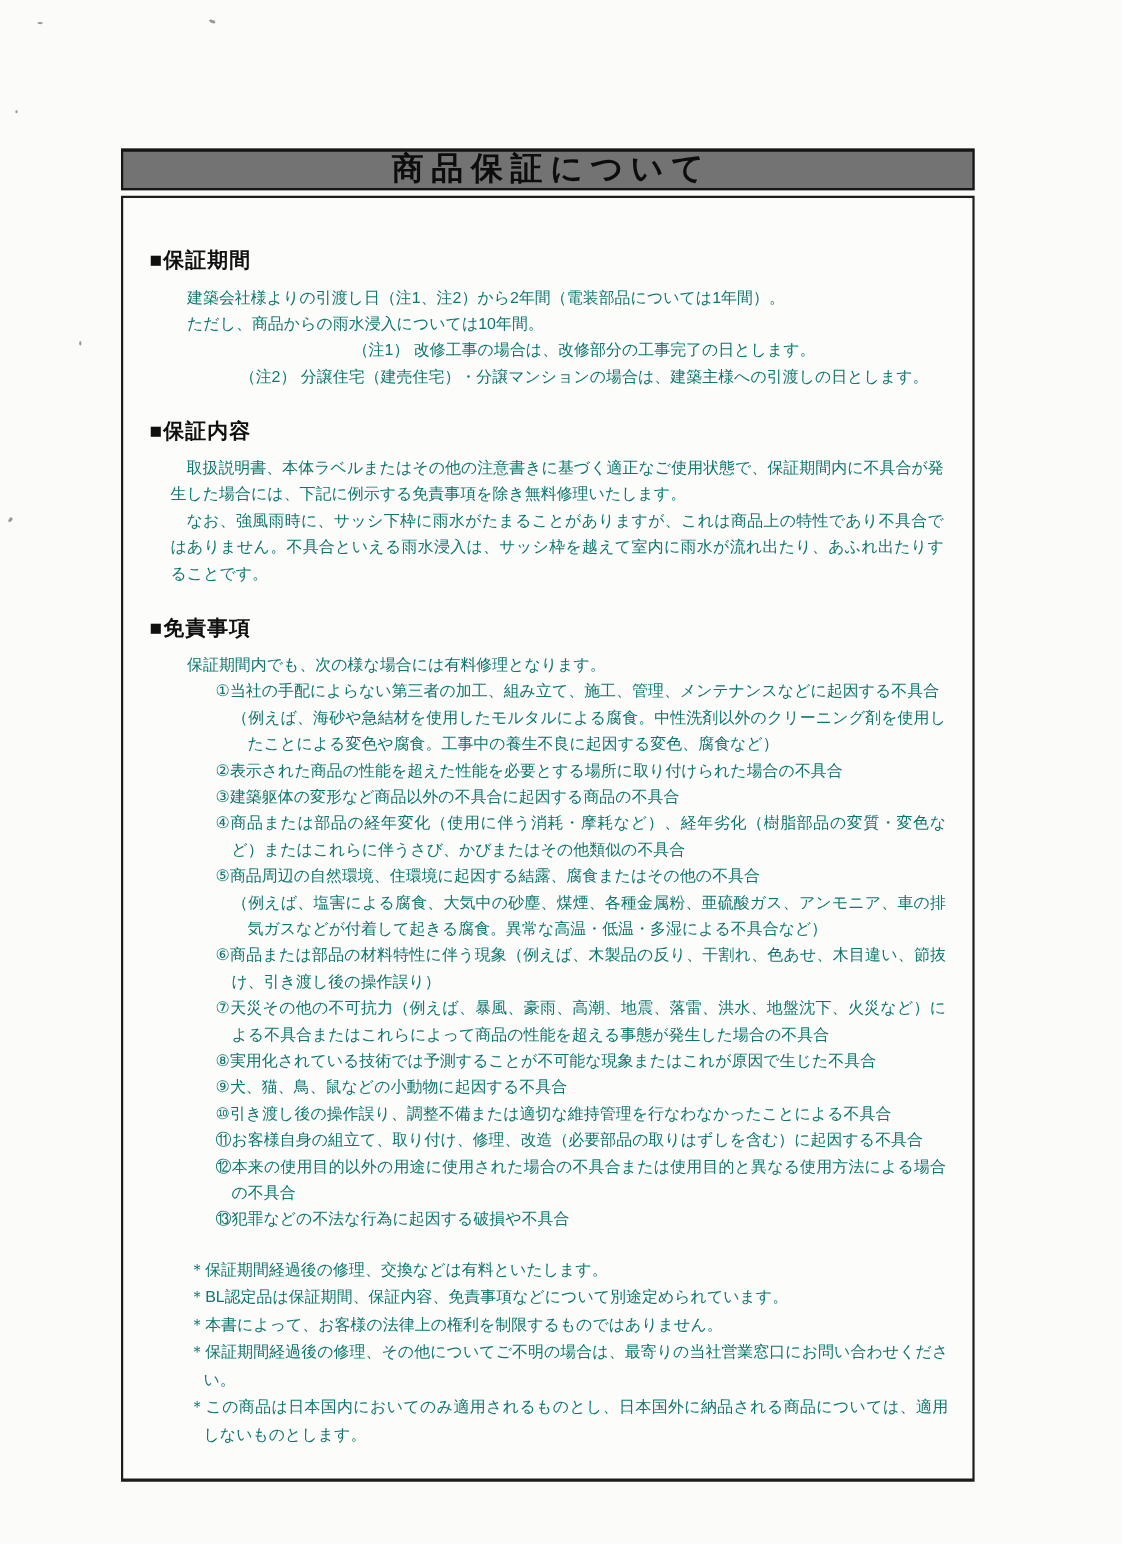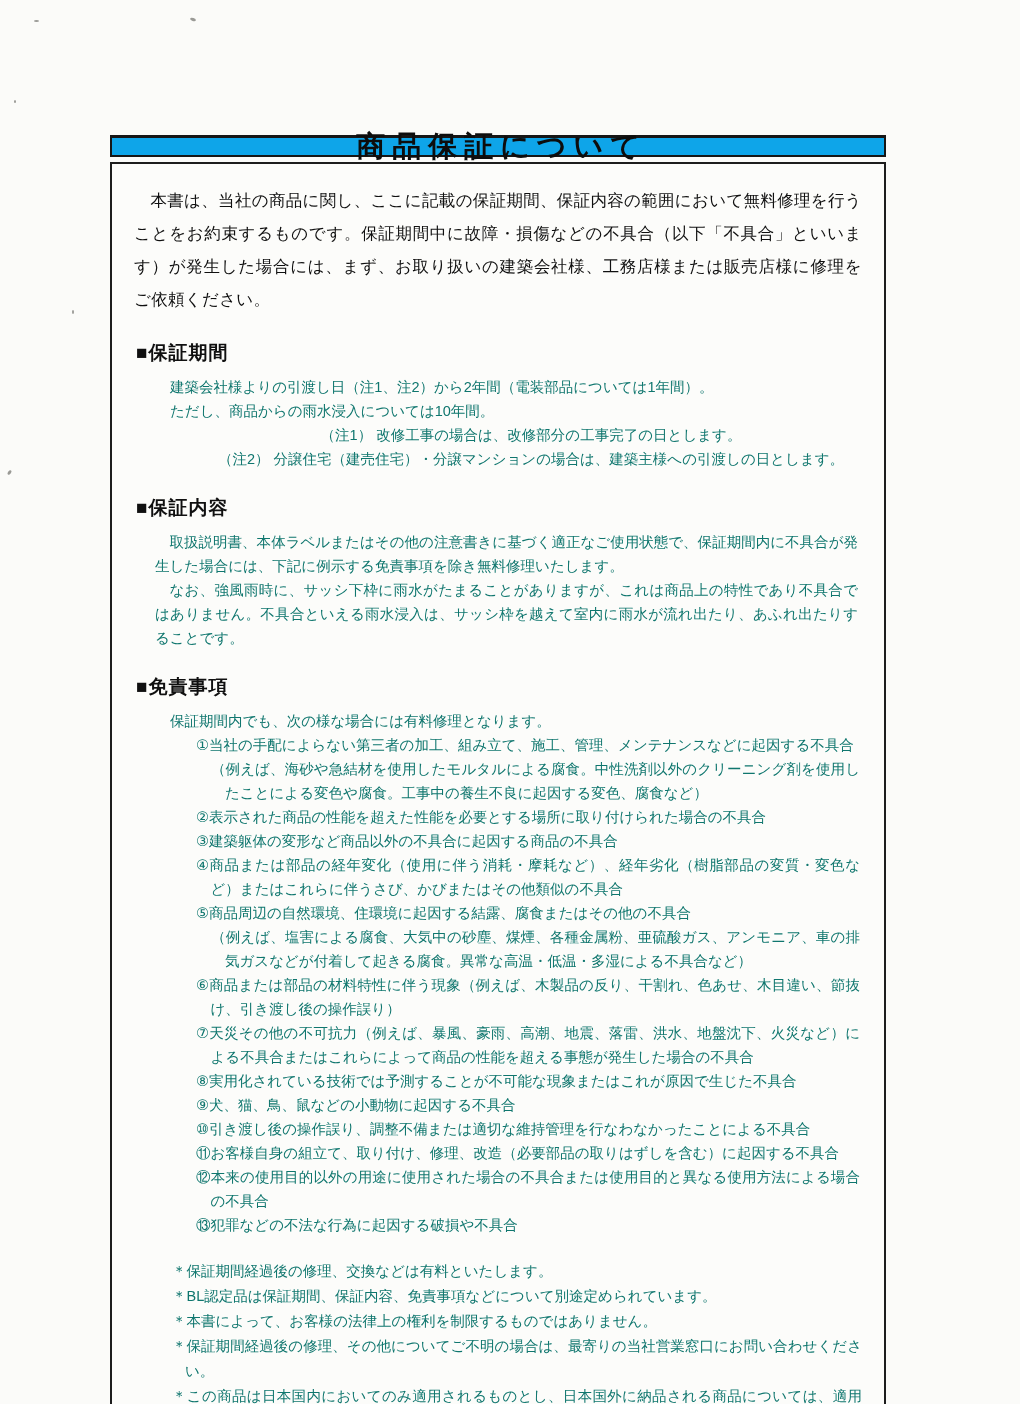--- a/index.html
+++ b/index.html
@@ -13,22 +13,22 @@
   .speck{position:absolute;background:#9a9a96;border-radius:50%;}
   .speck.s1{left:34px;top:20px;width:5px;height:2px;}
   .speck.s2{left:190px;top:18px;width:6px;height:3px;transform:rotate(20deg);}
   .speck.s3{left:14px;top:100px;width:2px;height:3px;}
   .speck.s4{left:72px;top:310px;width:2px;height:4px;}
   .speck.s5{left:8px;top:470px;width:3px;height:5px;transform:rotate(40deg);}
 
   .sheet{position:absolute;left:110px;top:135px;width:776px;}
 
   .title-bar{
-    box-sizing:border-box;height:22px;
-    background:#0ea5e9;
+    box-sizing:border-box;height:38px;
+    background:#737373;
     border:2px solid #161616;border-top-width:3px;
     display:flex;align-items:center;justify-content:center;
   }
   .title-text{
     font-family:"Liberation Serif","DejaVu Serif",serif;
     font-size:29px;font-weight:700;letter-spacing:7px;text-indent:7px;
     color:#0d0d0d;line-height:1;
   }
 
   .content-box{
@@ -81,21 +81,20 @@
 <div class="speck s5"></div>
 
 <div class="sheet">
 
   <div class="title-bar">
     <span class="title-text">商品保証について</span>
   </div>
 
   <div class="content-box">
 
-    <p class="intro">本書は、当社の商品に関し、ここに記載の保証期間、保証内容の範囲において無料修理を行うことをお約束するものです。保証期間中に故障・損傷などの不具合（以下「不具合」といいます）が発生した場合には、まず、お取り扱いの建築会社様、工務店様または販売店様に修理をご依頼ください。</p>
 
     <div class="section">
       <h2 class="section-heading">■保証期間</h2>
       <div class="section-body">
         <div class="plain-lines">
 
         <p>建築会社様よりの引渡し日（注1、注2）から2年間（電装部品については1年間）。</p>
             <p>ただし、商品からの雨水浸入については10年間。</p>
           </div>
         <div class="sub-notes">

